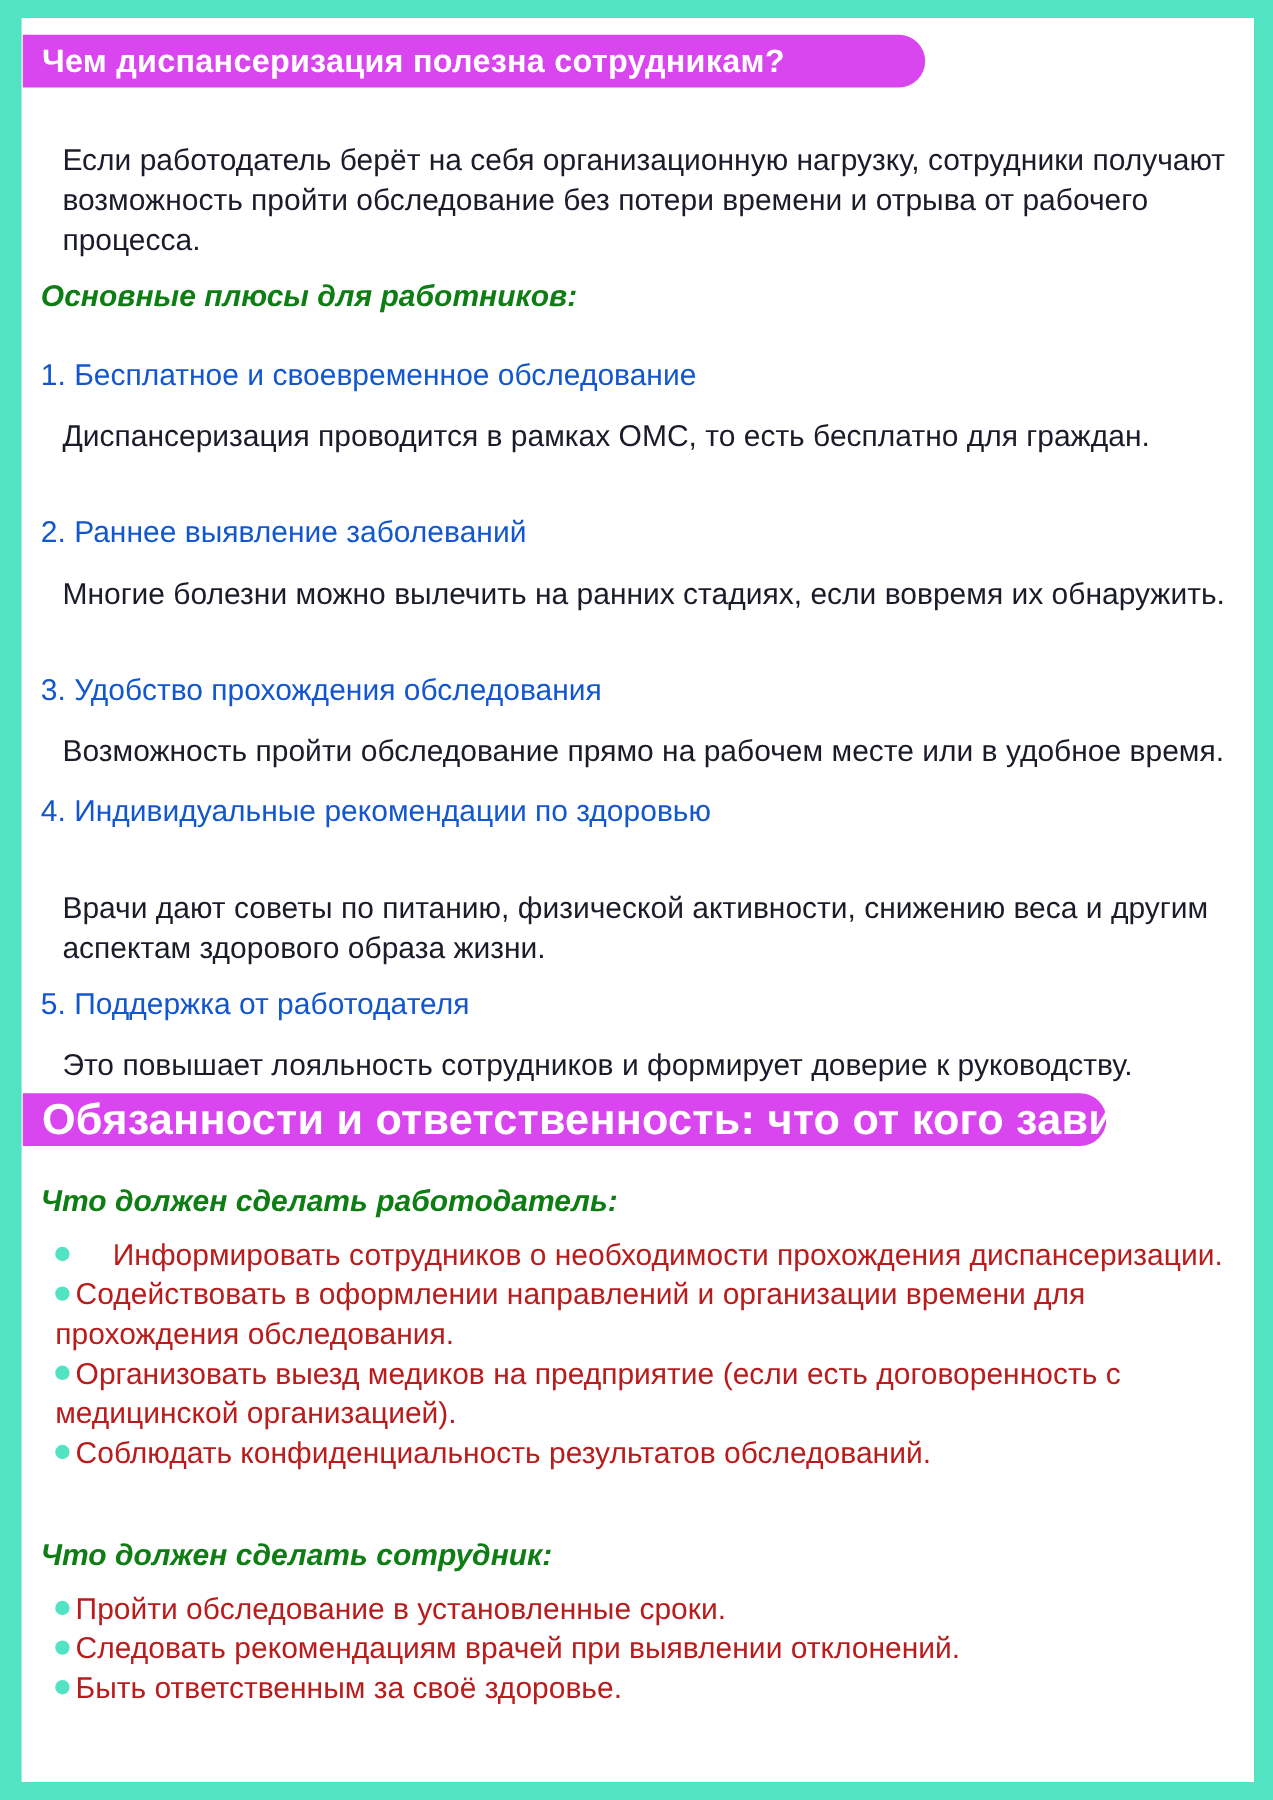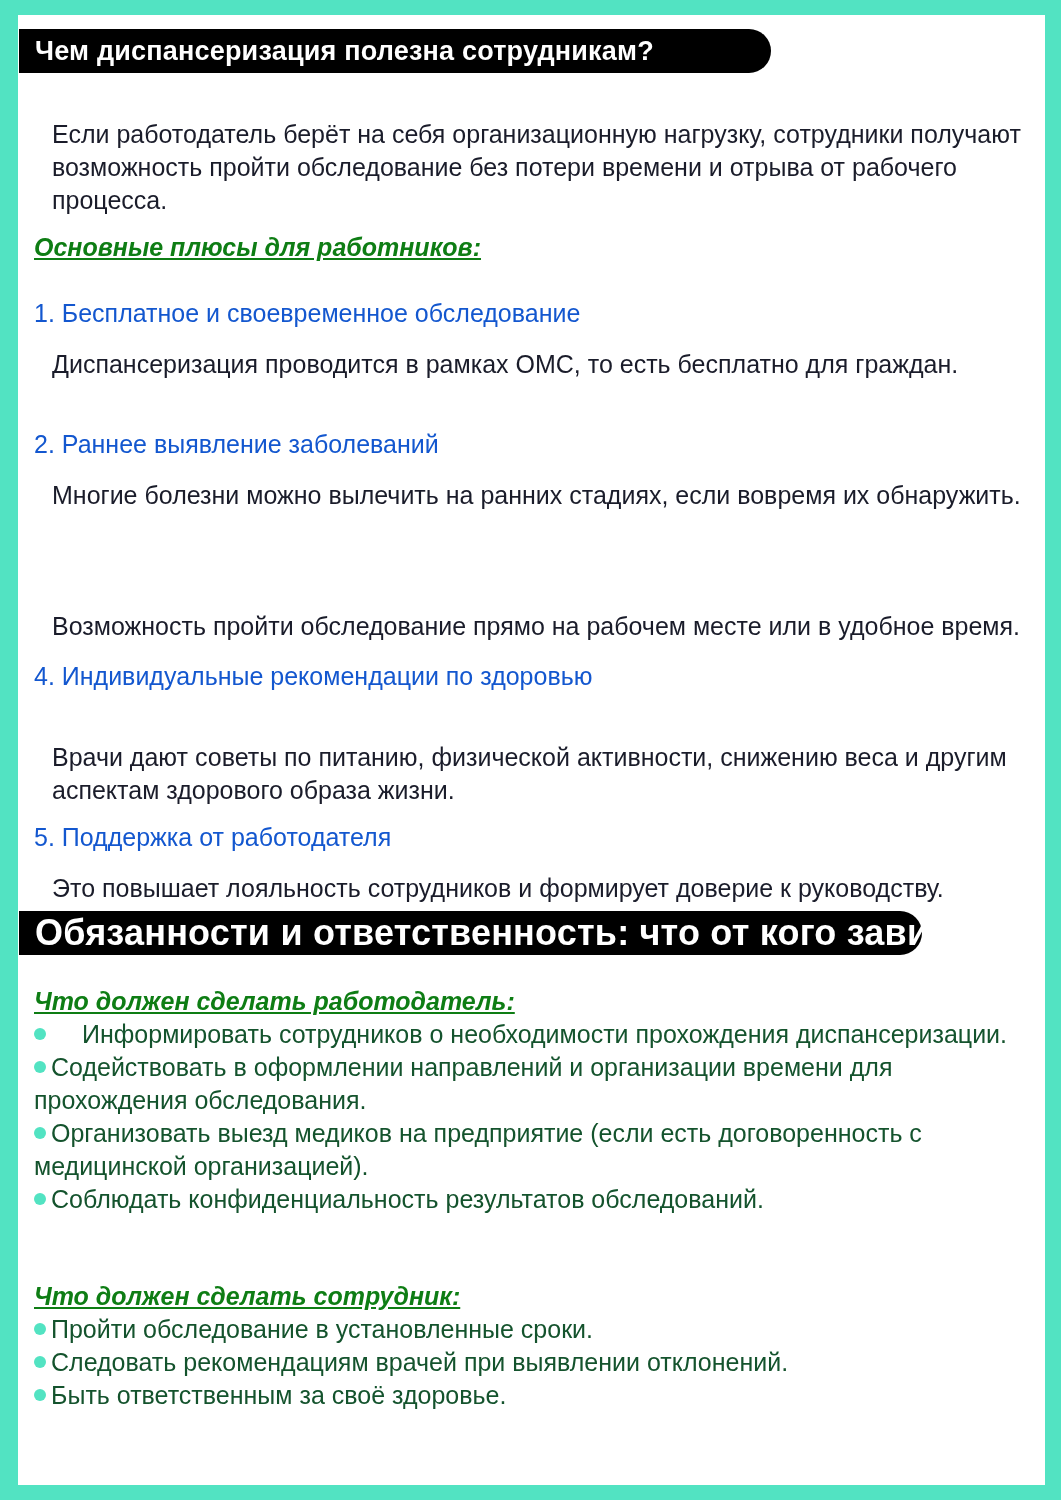--- a/index.html
+++ b/index.html
@@ -16,21 +16,21 @@
       left: 18px;
       top: 15px;
       width: 1027px;
       height: 1470px;
       background: #ffffff;
     }
     .banner {
       position: absolute;
       left: 1px;
       height: 44px;
-      background: #000000;
+      background: #d946ef;
       border-radius: 0 22px 22px 0;
       color: #ffffff;
       font-weight: bold;
       font-size: 27px;
       line-height: 44px;
       padding-left: 16px;
       box-sizing: border-box;
       white-space: nowrap;
       letter-spacing: 0.2px;
     }
@@ -48,40 +48,39 @@
     .justify { text-align: justify; text-align-last: left; }
     .green-head {
       position: absolute;
       left: 16px;
       font-size: 25px;
       line-height: 33px;
       color: #0e7d14;
       font-weight: bold;
       font-style: italic;
       margin: 0;
-      text-decoration: underline;
     }
     .blue-head {
       position: absolute;
       left: 16px;
       font-size: 25px;
       line-height: 33px;
       color: #1357cf;
       margin: 0;
     }
     .bullets {
       position: absolute;
       left: 16px;
       width: 994px;
-      margin: 0;
+      margin: 12px;
       padding: 0;
       list-style: none;
       font-size: 25px;
       line-height: 33px;
-      color: #14532d;
+      color: #b91c1c;
     }
     .bullets li { margin: 0; padding: 0; }
     .dot {
       display: inline-block;
       width: 12px;
       height: 12px;
       border-radius: 50%;
       background: #52e3c2;
       margin-right: 5px;
       vertical-align: 3px;
@@ -101,20 +100,21 @@
   <p class="txt" style="top:85px;">Если работодатель берёт на себя организационную нагрузку, сотрудники получают возможность пройти обследование без потери времени и отрыва от рабочего процесса.</p>
 
   <p class="green-head" style="top:216px;">Основные плюсы для работников:</p>
 
   <p class="blue-head" style="top:282px;">1. Бесплатное и своевременное обследование</p>
   <p class="txt justify" style="top:315px;">Диспансеризация проводится в рамках ОМС, то есть бесплатно для граждан.</p>
 
   <p class="blue-head" style="top:413px;">2. Раннее выявление заболеваний</p>
   <p class="txt justify" style="top:446px;">Многие болезни можно вылечить на ранних стадиях, если вовремя их обнаружить.</p>
 
+  <p class="blue-head" style="top:544px;">3. Удобство прохождения обследования</p>
   <p class="txt" style="top:577px;">Возможность пройти обследование прямо на рабочем месте или в удобное время.</p>
 
   <p class="blue-head" style="top:645px;text-align:center;">4. Индивидуальные рекомендации по здоровью</p>
   <p class="txt" style="top:708px;">Врачи дают советы по питанию, физической активности, снижению веса и другим аспектам здорового образа жизни.</p>
 
   <p class="blue-head" style="top:806px;">5. Поддержка от работодателя</p>
   <p class="txt" style="top:839px; width:1010px; white-space:nowrap;">Это повышает лояльность сотрудников и формирует доверие к руководству.</p>
 
   <div class="banner banner-2">
     <span>Обязанности и ответственность: что от кого зависит?</span>

